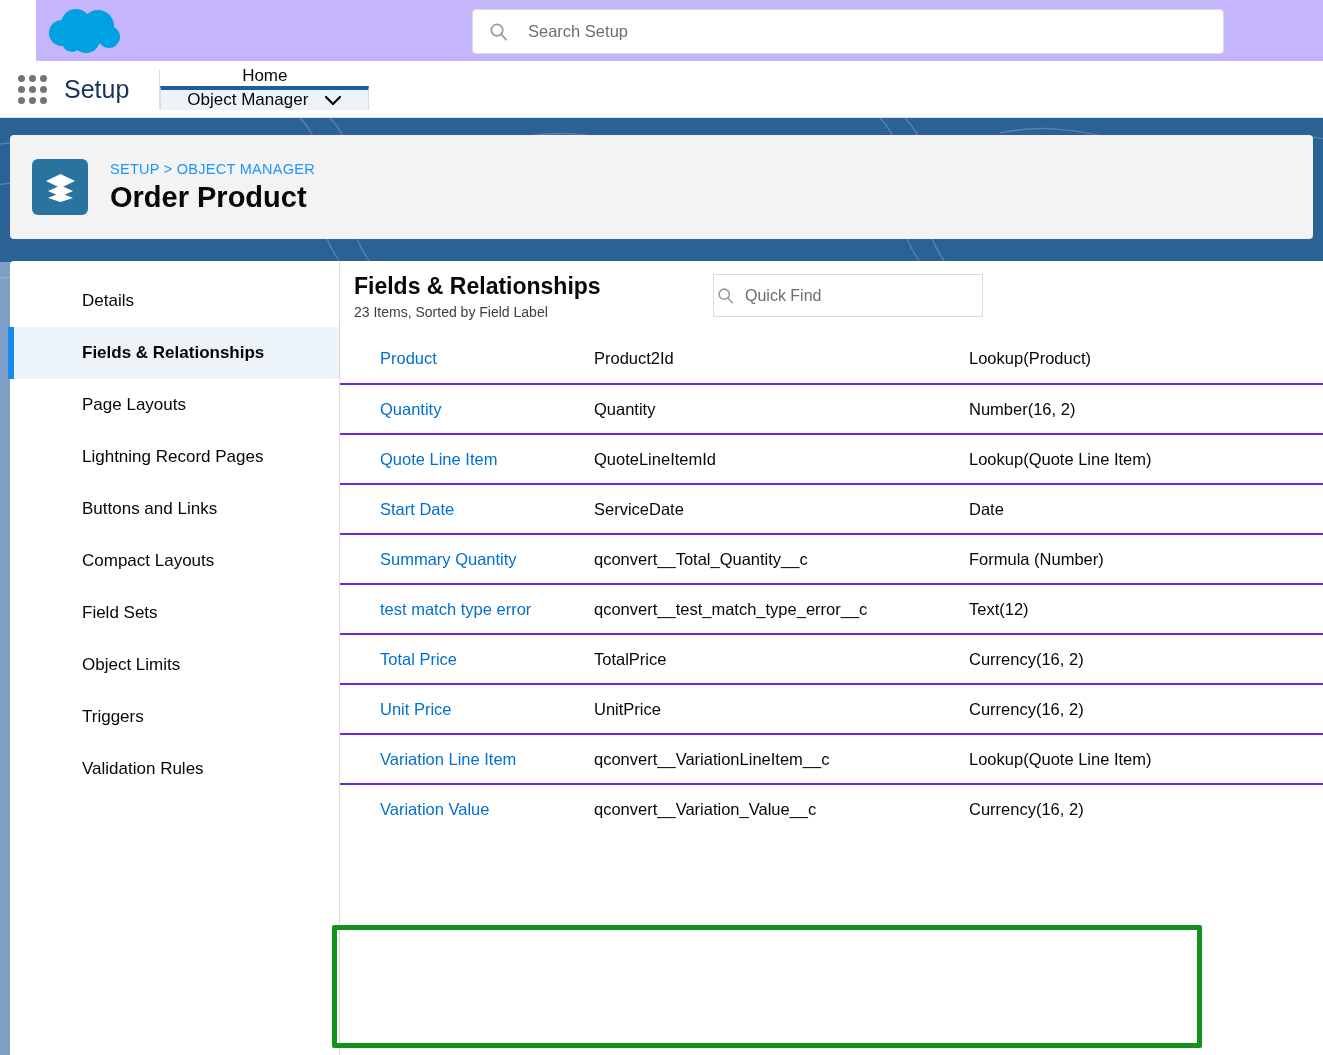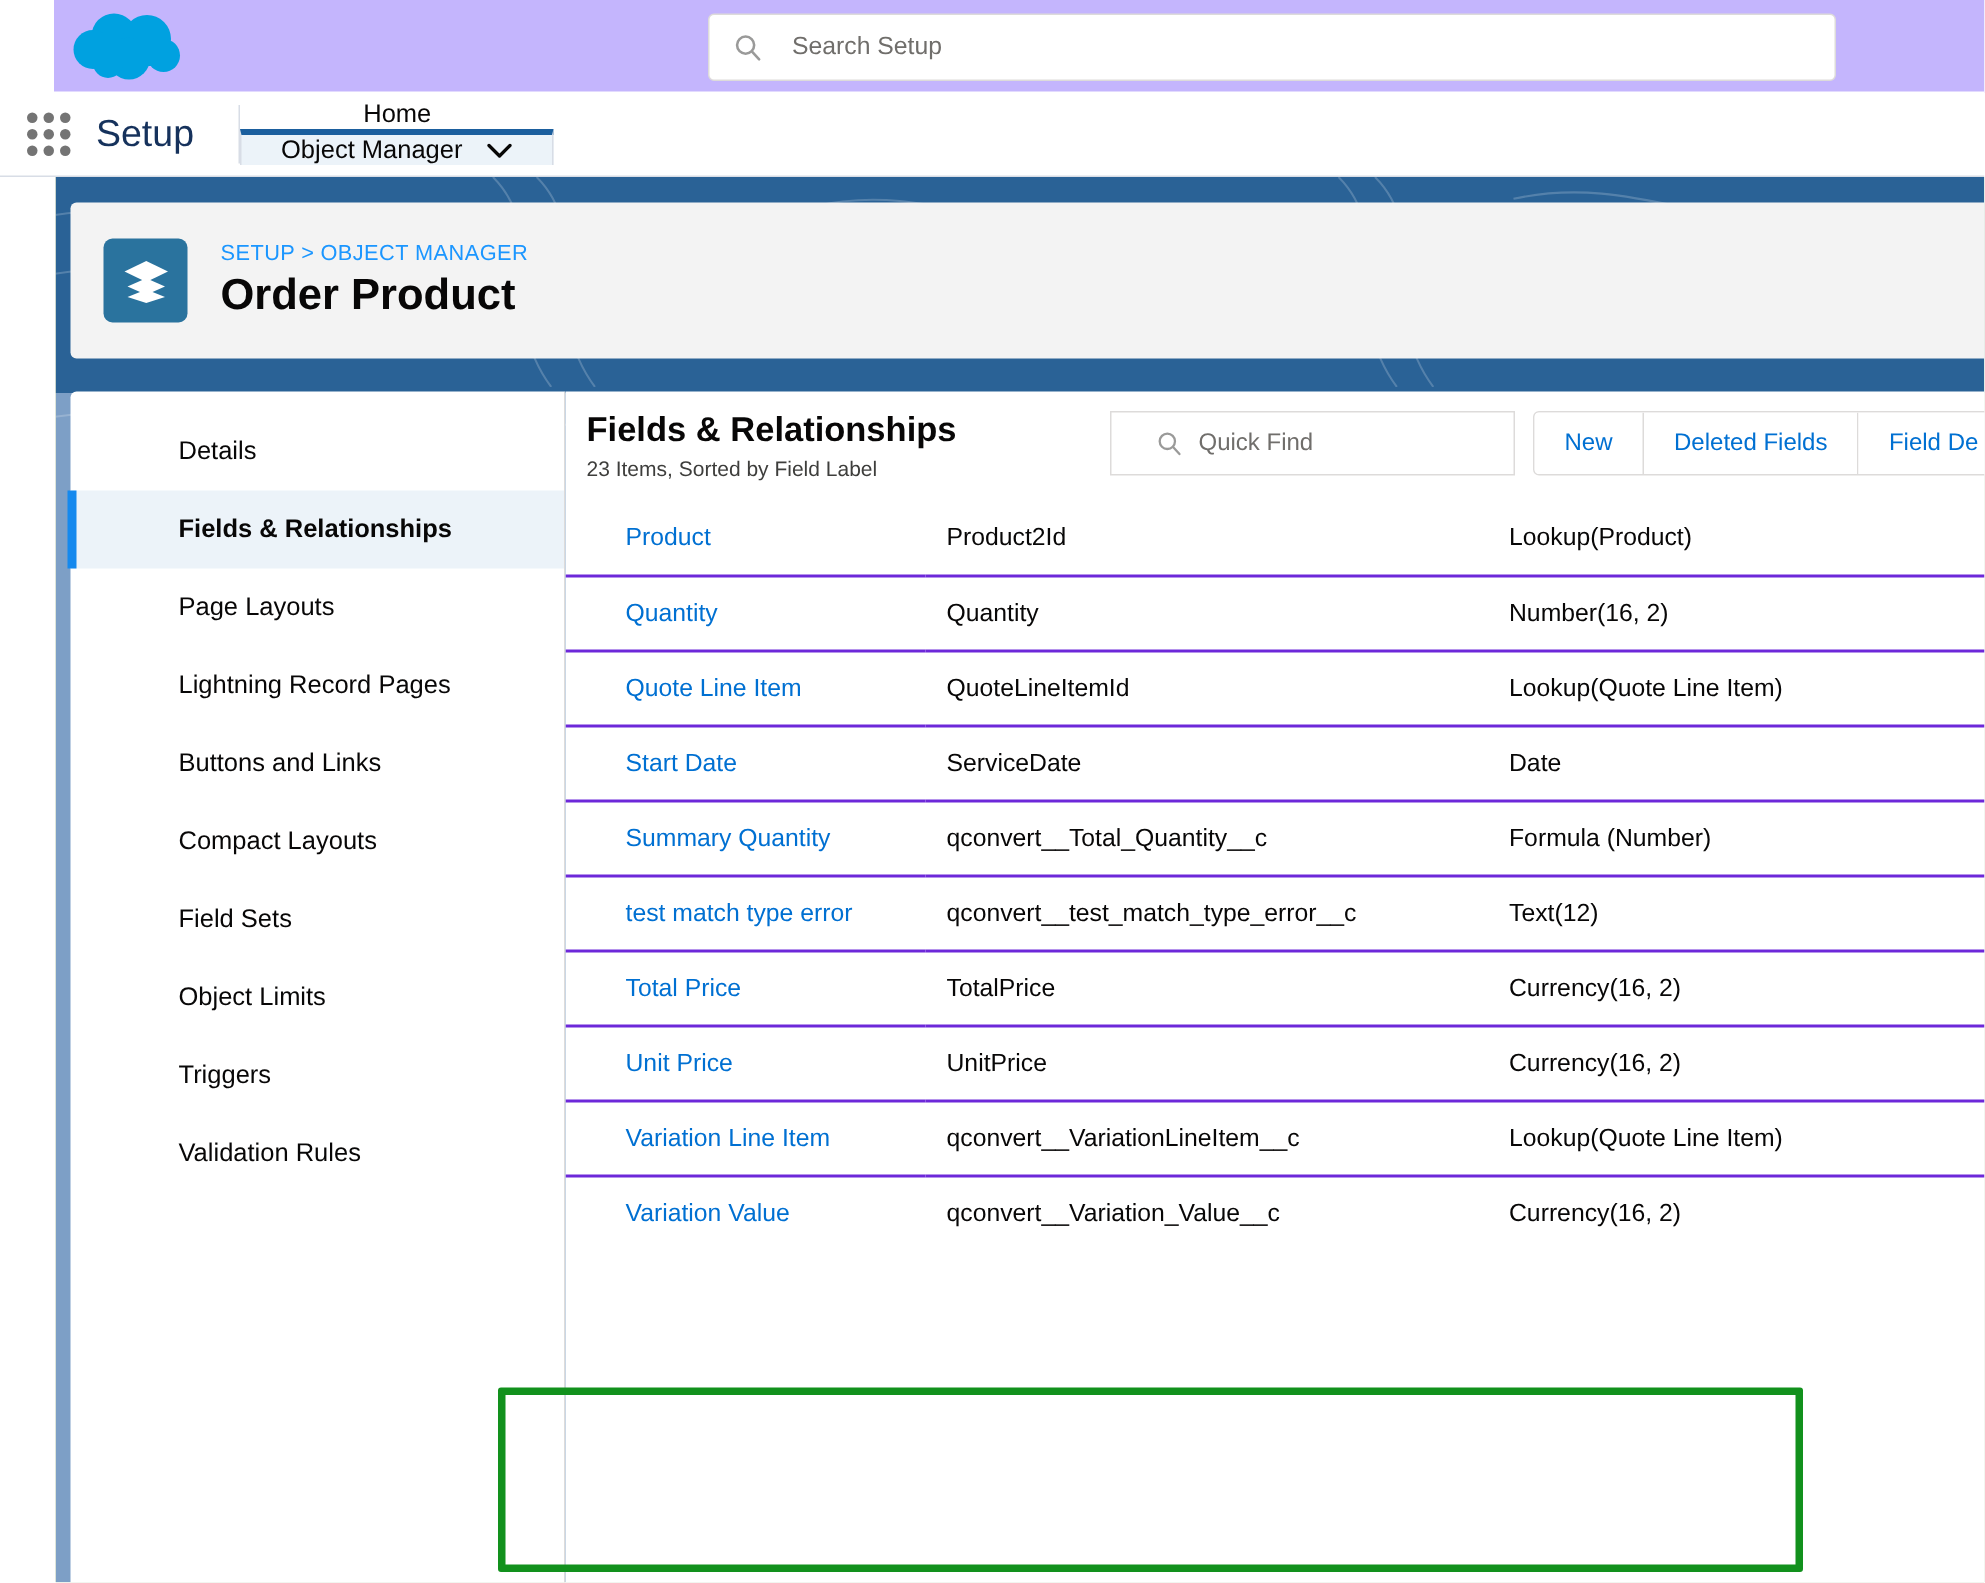--- a/index.html
+++ b/index.html
@@ -89,23 +89,22 @@
     border-left: 1px solid #d8dde6;
     border-right: 1px solid #d8dde6;
     font-weight: 400;
   }
   .nav-tab .chev { margin-left: 16px; display: flex; }
 
   
   .blue-region {
     position: relative;
     height: 937px;
-    background: #fef9c3;
+    background: #0f172a;
     overflow: hidden;
-    margin-left: 37px;
   }
   .blue-top {
     position: absolute; left: 0; top: 0; right: 0; height: 144px;
     background: #2a6296;
   }
   .blue-bot {
     position: absolute; left: 0; top: 144px; right: 0; bottom: 0;
     background: #7d9fc6;
   }
   .topo { position: absolute; inset: 0; opacity: .20; }
@@ -184,26 +183,26 @@
   .main-head {
     position: relative;
     height: 73px;
     padding: 12px 0 0 14px;
   }
   .mh-title { font-size: 23px; font-weight: 700; color: #080707; line-height: 1.15; }
   .mh-sub { font-size: 14px; color: #3e3e3c; margin-top: 5px; }
 
   .quickfind {
     position: absolute;
-    left: 363px; top: 13px;
+    left: 373px; top: 13px;
     width: 270px; height: 43px;
     border: 1px solid #dddbda;
     border-radius: 0;
     display: flex; align-items: center;
-    padding-left: 30px;
+    padding-left: 3px;
     background: #fff;
   }
   .quickfind .sicon { margin-right: 11px; display: flex; }
   .qf-input {
     border: none; outline: none; background: transparent;
     font-family: "Liberation Sans", sans-serif;
     font-size: 16px; color: #3e3e3c; width: 200px;
   }
   .qf-input::placeholder { color: #706e6b; }
 
@@ -421,25 +420,20 @@
         <div class="quickfind">
           <span class="sicon">
             <svg width="17" height="17" viewBox="0 0 20 20">
               <circle cx="8.5" cy="8.5" r="6" fill="none" stroke="#9a9a99" stroke-width="1.8"></circle>
               <line x1="13" y1="13" x2="18" y2="18.5" stroke="#9a9a99" stroke-width="1.8" stroke-linecap="round"></line>
             </svg>
           </span>
           <input class="qf-input" type="text" placeholder="Quick Find" style="">
         </div>
 
-        <div class="btn-group">
-          <div class="btn">New</div>
-          <div class="btn">Deleted Fields</div>
-          <div class="btn">Field De</div>
-        </div>
       </div>
 
       <table class="tbl">
         <tbody>
           <tr>
             <td class="c1"><a class="fieldlink">Product</a></td>
             <td class="c2">Product2Id</td>
             <td class="c3">Lookup(Product)</td>
 
           </tr>

